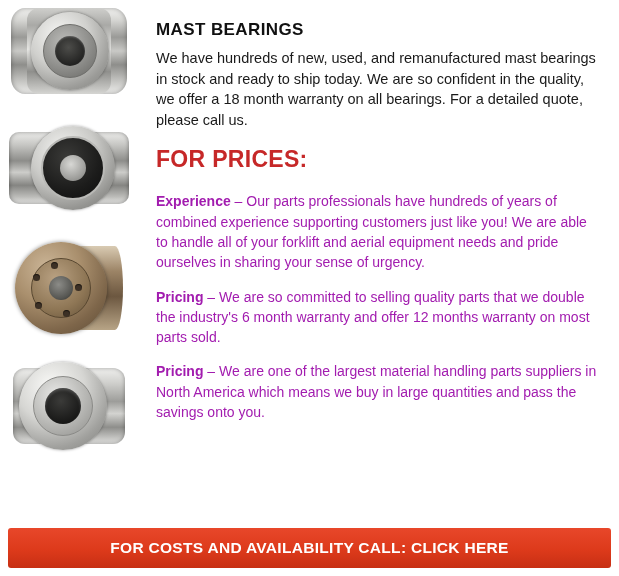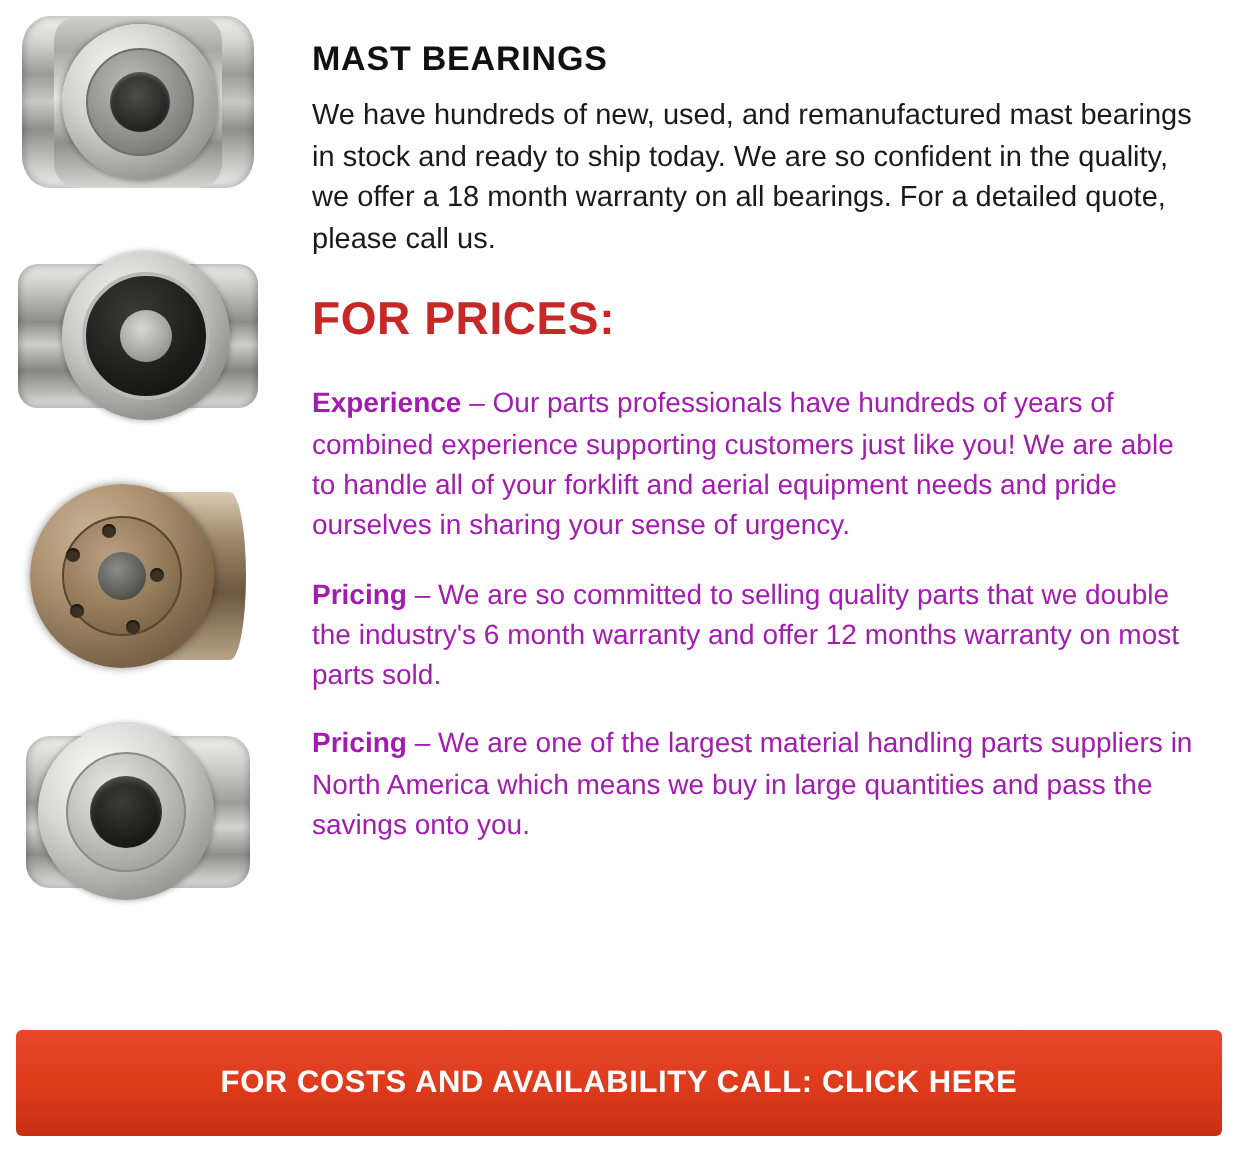--- a/index.html
+++ b/index.html
@@ -255,21 +255,21 @@
     color: #a21caf;
   }
   .feature b { font-weight: bold; }
 
   
   .bottom-bar {
     position: absolute;
     left: 8px;
     bottom: 8px;
     width: 603px;
-    height: 53px;
+    height: 40px;
     background: linear-gradient(to bottom, #e8472a 0%, #dd3a1b 55%, #c72f13 100%);
     border-radius: 3px;
     color: #ffffff;
     font-size: 15.5px;
     font-weight: bold;
     letter-spacing: .3px;
     display: flex;
     align-items: center;
     justify-content: center;
     cursor: pointer;

